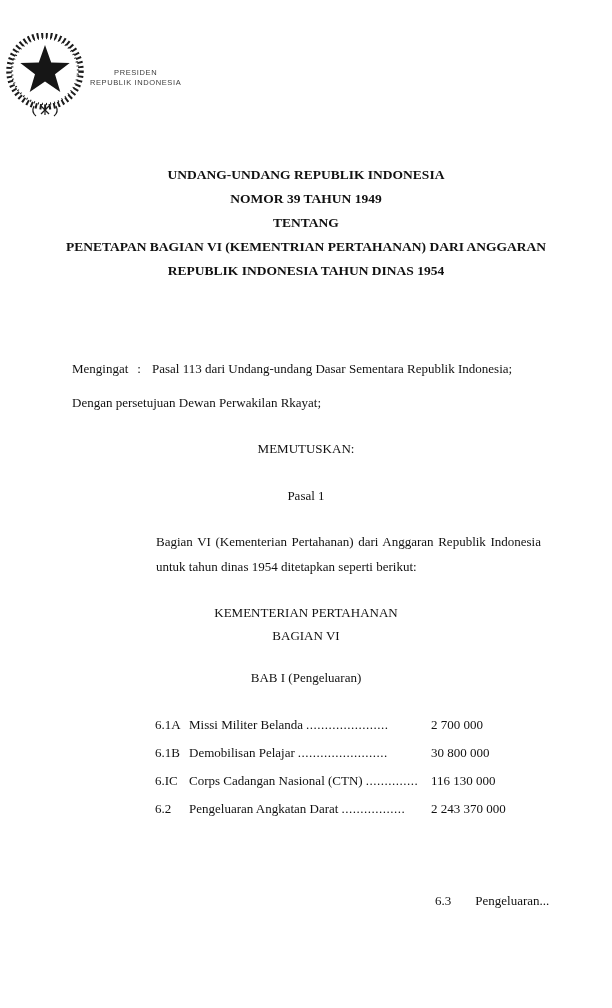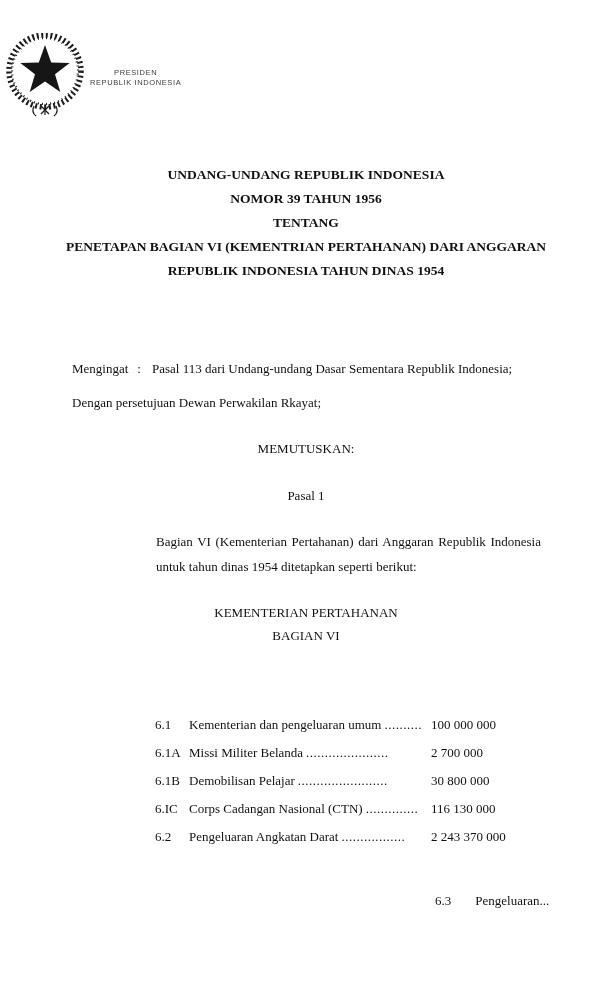--- a/index.html
+++ b/index.html
@@ -108,21 +108,21 @@
       </g>
     </svg>
     <div class="emblem-caption">
       <div>PRESIDEN</div>
       <div>REPUBLIK INDONESIA</div>
     </div>
   </div>
 
   <div class="title-block">
       <div class="title-line">UNDANG-UNDANG REPUBLIK INDONESIA</div>
-      <div class="title-line">NOMOR 39 TAHUN 1956</div>
+      <div class="title-line">NOMOR 39 TAHUN 1949</div>
       <div class="title-line">TENTANG</div>
       <div class="title-line">PENETAPAN BAGIAN VI (KEMENTRIAN PERTAHANAN) DARI ANGGARAN</div>
       <div class="title-line">REPUBLIK INDONESIA TAHUN DINAS 1954</div>
     </div>
 
 
   <div class="considering">
     <span>Mengingat</span><span class="colon">:</span><span class="c-text">Pasal 113 dari Undang-undang Dasar Sementara Republik Indonesia;</span>
   </div>
 
@@ -135,26 +135,23 @@
   <div class="article-body">
     <div class="jline">Bagian VI (Kementerian Pertahanan) dari Anggaran Republik Indonesia</div>
     <div>untuk tahun dinas 1954 ditetapkan seperti berikut:</div>
   </div>
 
   <div class="part-heading">
     <div>KEMENTERIAN PERTAHANAN</div>
     <div>BAGIAN VI</div>
   </div>
 
+  <div class="chapter-heading">BAB I (Pengeluaran)</div>
 
   <div class="budget-list">
-      <div class="budget-row">
-      <span class="budget-code">6.1</span><span class="budget-label">Kementerian dan pengeluaran umum</span><span class="budget-leader">..........</span>
-      <span class="budget-amount">100 000 000</span>
-    </div>
       <div class="budget-row">
       <span class="budget-code">6.1A</span><span class="budget-label">Missi Militer Belanda</span><span class="budget-leader">......................</span>
       <span class="budget-amount">2 700 000</span>
     </div>
       <div class="budget-row">
       <span class="budget-code">6.1B</span><span class="budget-label">Demobilisan Pelajar</span><span class="budget-leader">........................</span>
       <span class="budget-amount">30 800 000</span>
     </div>
       <div class="budget-row">
       <span class="budget-code">6.IC</span><span class="budget-label">Corps Cadangan Nasional (CTN)</span><span class="budget-leader">..............</span>

